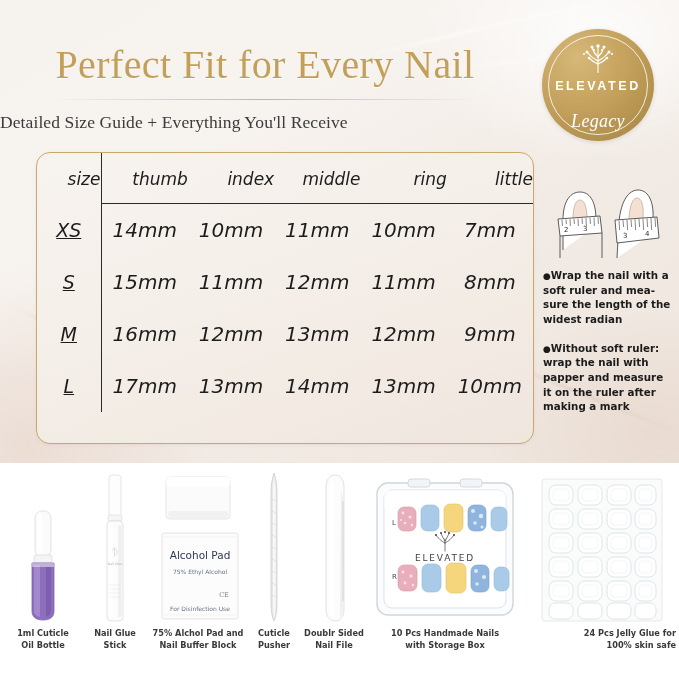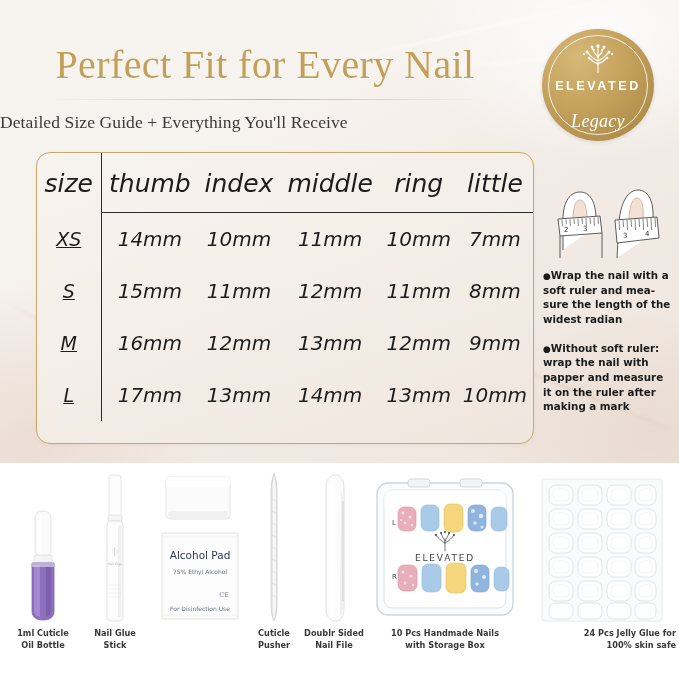--- a/index.html
+++ b/index.html
@@ -103,21 +103,21 @@
     overflow: hidden;
   }
   #size-table { width: 100%; border-collapse: collapse; }
   #size-table th, #size-table td {
     font-family: "DejaVu Sans", sans-serif;
     font-style: italic;
     color: #1c1c1c;
     text-align: center;
     white-space: nowrap;
   }
-  #size-table th { font-size: 25px; font-weight: normal; padding: 16px 0 14px; }
+  #size-table th { font-size: 17px; font-weight: normal; padding: 16px 0 14px; text-align: right; }
   #size-table td { font-size: 20px; padding: 14px 0; }
   #size-table th.col-size, #size-table td.col-size { width: 64px; }
   .thead-row th { border-bottom: 1.6px solid #2a2a2a; }
   .thead-row th.col-size { border-bottom: none; }
   #size-table th.col-thumb, #size-table td.col-thumb { border-left: 1.6px solid #2a2a2a; }
   #size-table td.col-size { font-size: 19px; text-decoration: underline; }
 
   
   #measure-diagram { position: absolute; left: 545px; top: 186px; width: 130px; height: 72px; }
 
@@ -386,20 +386,24 @@
           <g stroke="#ededed" stroke-width="0.6">
             <path d="M24 66 L100 66"></path>
               <path d="M24 144 L100 144"></path>
           </g>
           <text x="62" y="88" font-family="DejaVu Sans, sans-serif" font-size="10.5" fill="#2f3a52" text-anchor="middle">Alcohol  Pad</text>
           <text x="62" y="103" font-family="DejaVu Sans, sans-serif" font-size="6" fill="#6a7486" text-anchor="middle">75% Ethyl Alcohol</text>
           <text x="86" y="126" font-family="DejaVu Serif, serif" font-size="6.5" fill="#7c8392" text-anchor="middle">CE</text>
           <text x="62" y="140" font-family="DejaVu Sans, sans-serif" font-size="6" fill="#6a7486" text-anchor="middle">For Disinfection Use</text>
         </svg>
       </div>
+      <div class="product-caption">
+        <div>75% Alchol Pad and</div>
+        <div>Nail Buffer Block</div>
+      </div>
     </div>
 
     <div class="product-item" id="item-file">
       <div class="product-figure">
         <svg width="40" height="152" viewBox="0 0 40 152">
           <path d="M12 16 C12 8 16 4 21 4 C26 4 30 8 30 16 L30 138
                    C30 146 26 150 21 150 C16 150 12 146 12 138 Z" fill="#fcfcfc" stroke="#dedede" stroke-width="0.9"></path>
           <path d="M15 18 C15 12 17 9 20 9 L20 146 C17 146 15 143 15 138 Z" fill="#ffffff" opacity="0.95"></path>
           <path d="M27 20 C28.5 24 29 30 29 38 L29 134 C29 141 27.5 145 26 146 Z" fill="#ececec" opacity="0.85"></path>
           <path d="M29 30 L29 130" stroke="#d8d8d8" stroke-width="1.2" fill="none"></path>

